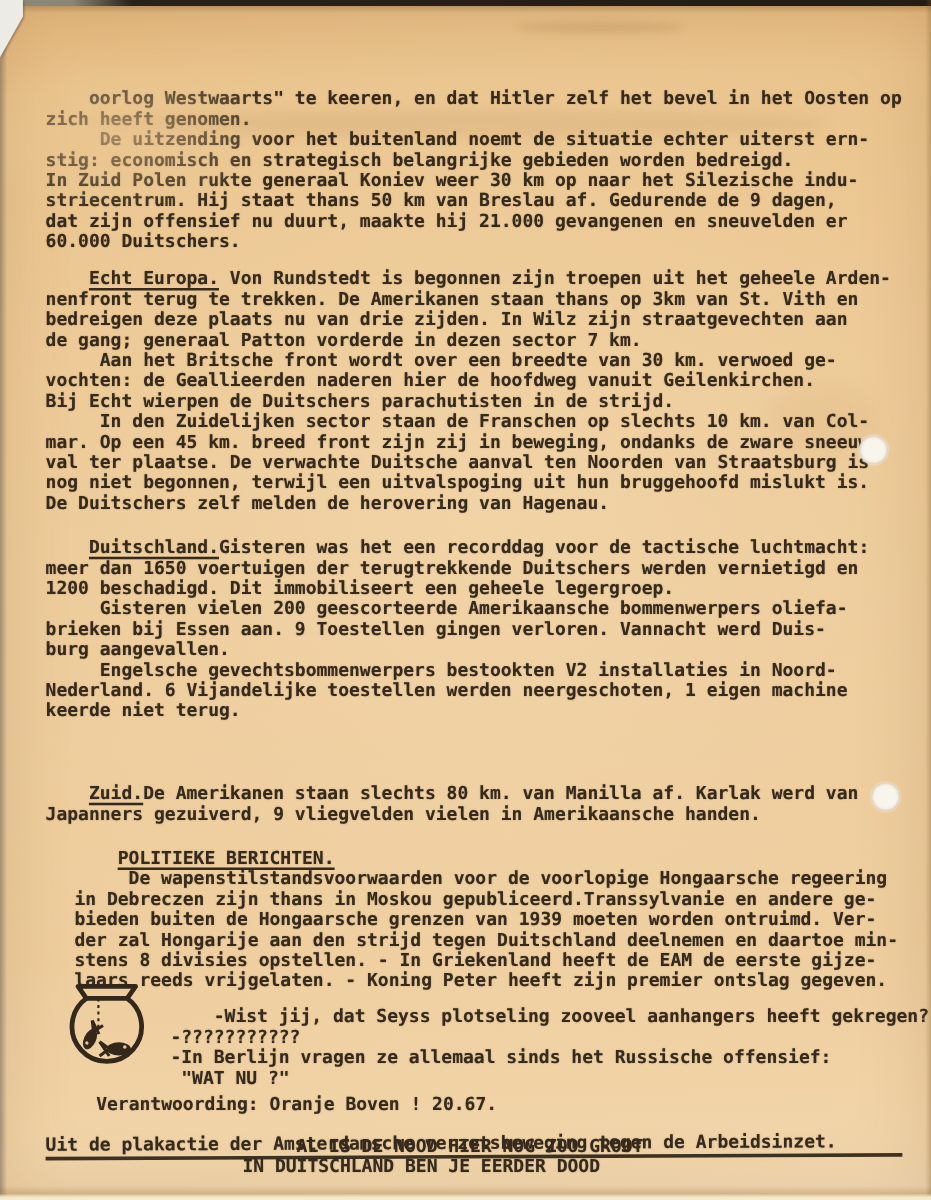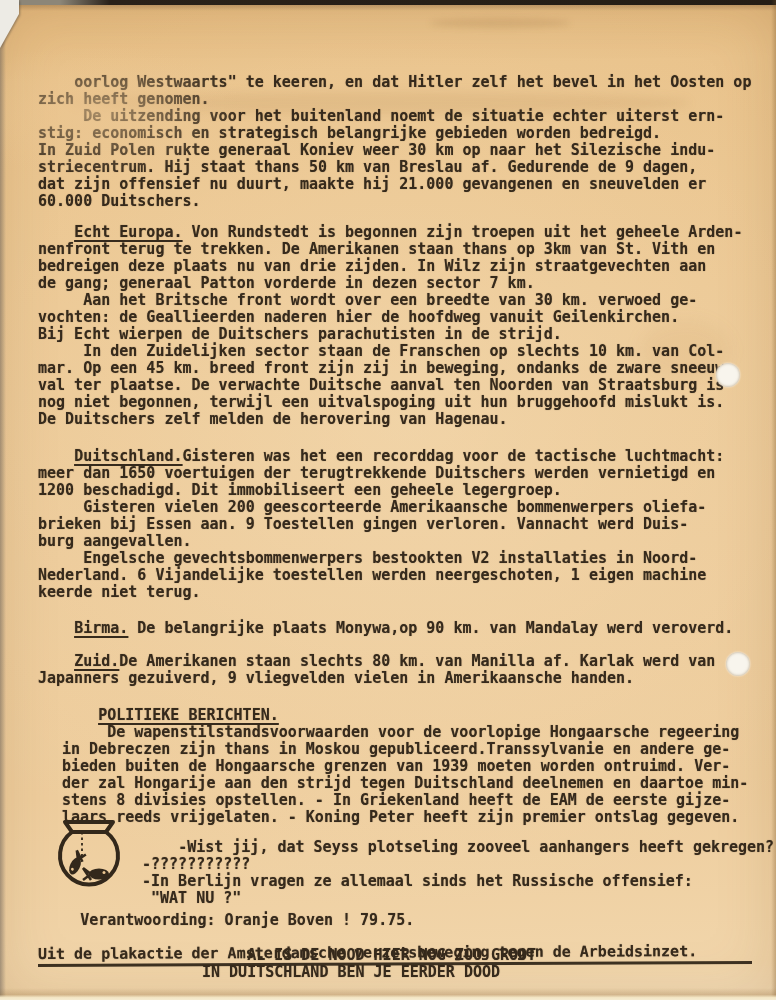--- a/index.html
+++ b/index.html
@@ -85,23 +85,20 @@
 meer dan 1650 voertuigen der terugtrekkende Duitschers werden vernietigd en
 1200 beschadigd. Dit immobiliseert een geheele legergroep.
      Gisteren vielen 200 geescorteerde Amerikaansche bommenwerpers oliefa-
 brieken bij Essen aan. 9 Toestellen gingen verloren. Vannacht werd Duis-
 burg aangevallen.
      Engelsche gevechtsbommenwerpers bestookten V2 installaties in Noord-
 Nederland. 6 Vijandelijke toestellen werden neergeschoten, 1 eigen machine
 keerde niet terug.</span>
   </div>
 
-  <div class="block" style="top:603px;">
-    <span class="hd">Birma.</span><span> De belangrijke plaats Monywa,op 90 km. van Mandalay werd veroverd.</span>
-  </div>
 
   <div class="block" style="top:636px;">
     <span class="hd">Zuid.</span><span>De Amerikanen staan slechts 80 km. van Manilla af. Karlak werd van
 Japanners gezuiverd, 9 vliegvelden vielen in Amerikaansche handen.</span>
   </div>
 
   <div class="block" style="top:690px;margin-left:24px;">
     <span class="hd">POLITIEKE BERICHTEN.</span><span>
      De wapenstilstandsvoorwaarden voor de voorlopige Hongaarsche regeering
 in Debreczen zijn thans in Moskou gepubliceerd.Transsylvanie en andere ge-
@@ -135,21 +132,21 @@
   </div>
 
   <div class="block" style="left:142px;top:822px;">
     <span>-Wist jij, dat Seyss plotseling zooveel aanhangers heeft gekregen?
 -???????????
 -In Berlijn vragen ze allemaal sinds het Russische offensief:
  "WAT NU ?"</span>
   </div>
 
   <div class="block" style="left:44px;top:895px;">
-    <span>Verantwoording: Oranje Boven ! 79.75.</span>
+    <span>Verantwoording: Oranje Boven ! 20.67.</span>
   </div>
 
   <div class="block" style="left:38px;top:912px;">
     <div class="rule-under"><span>Uit de plakactie der Amsterdamsche verzetsbeweging tegen de Arbeidsinzet.</span></div>
   </div>
 
   <div class="block" style="left:202px;top:930px;">
     <span> AL IS DE NOOD HIER NOG ZOO GROOT
 IN DUITSCHLAND BEN JE EERDER DOOD</span>
   </div>

